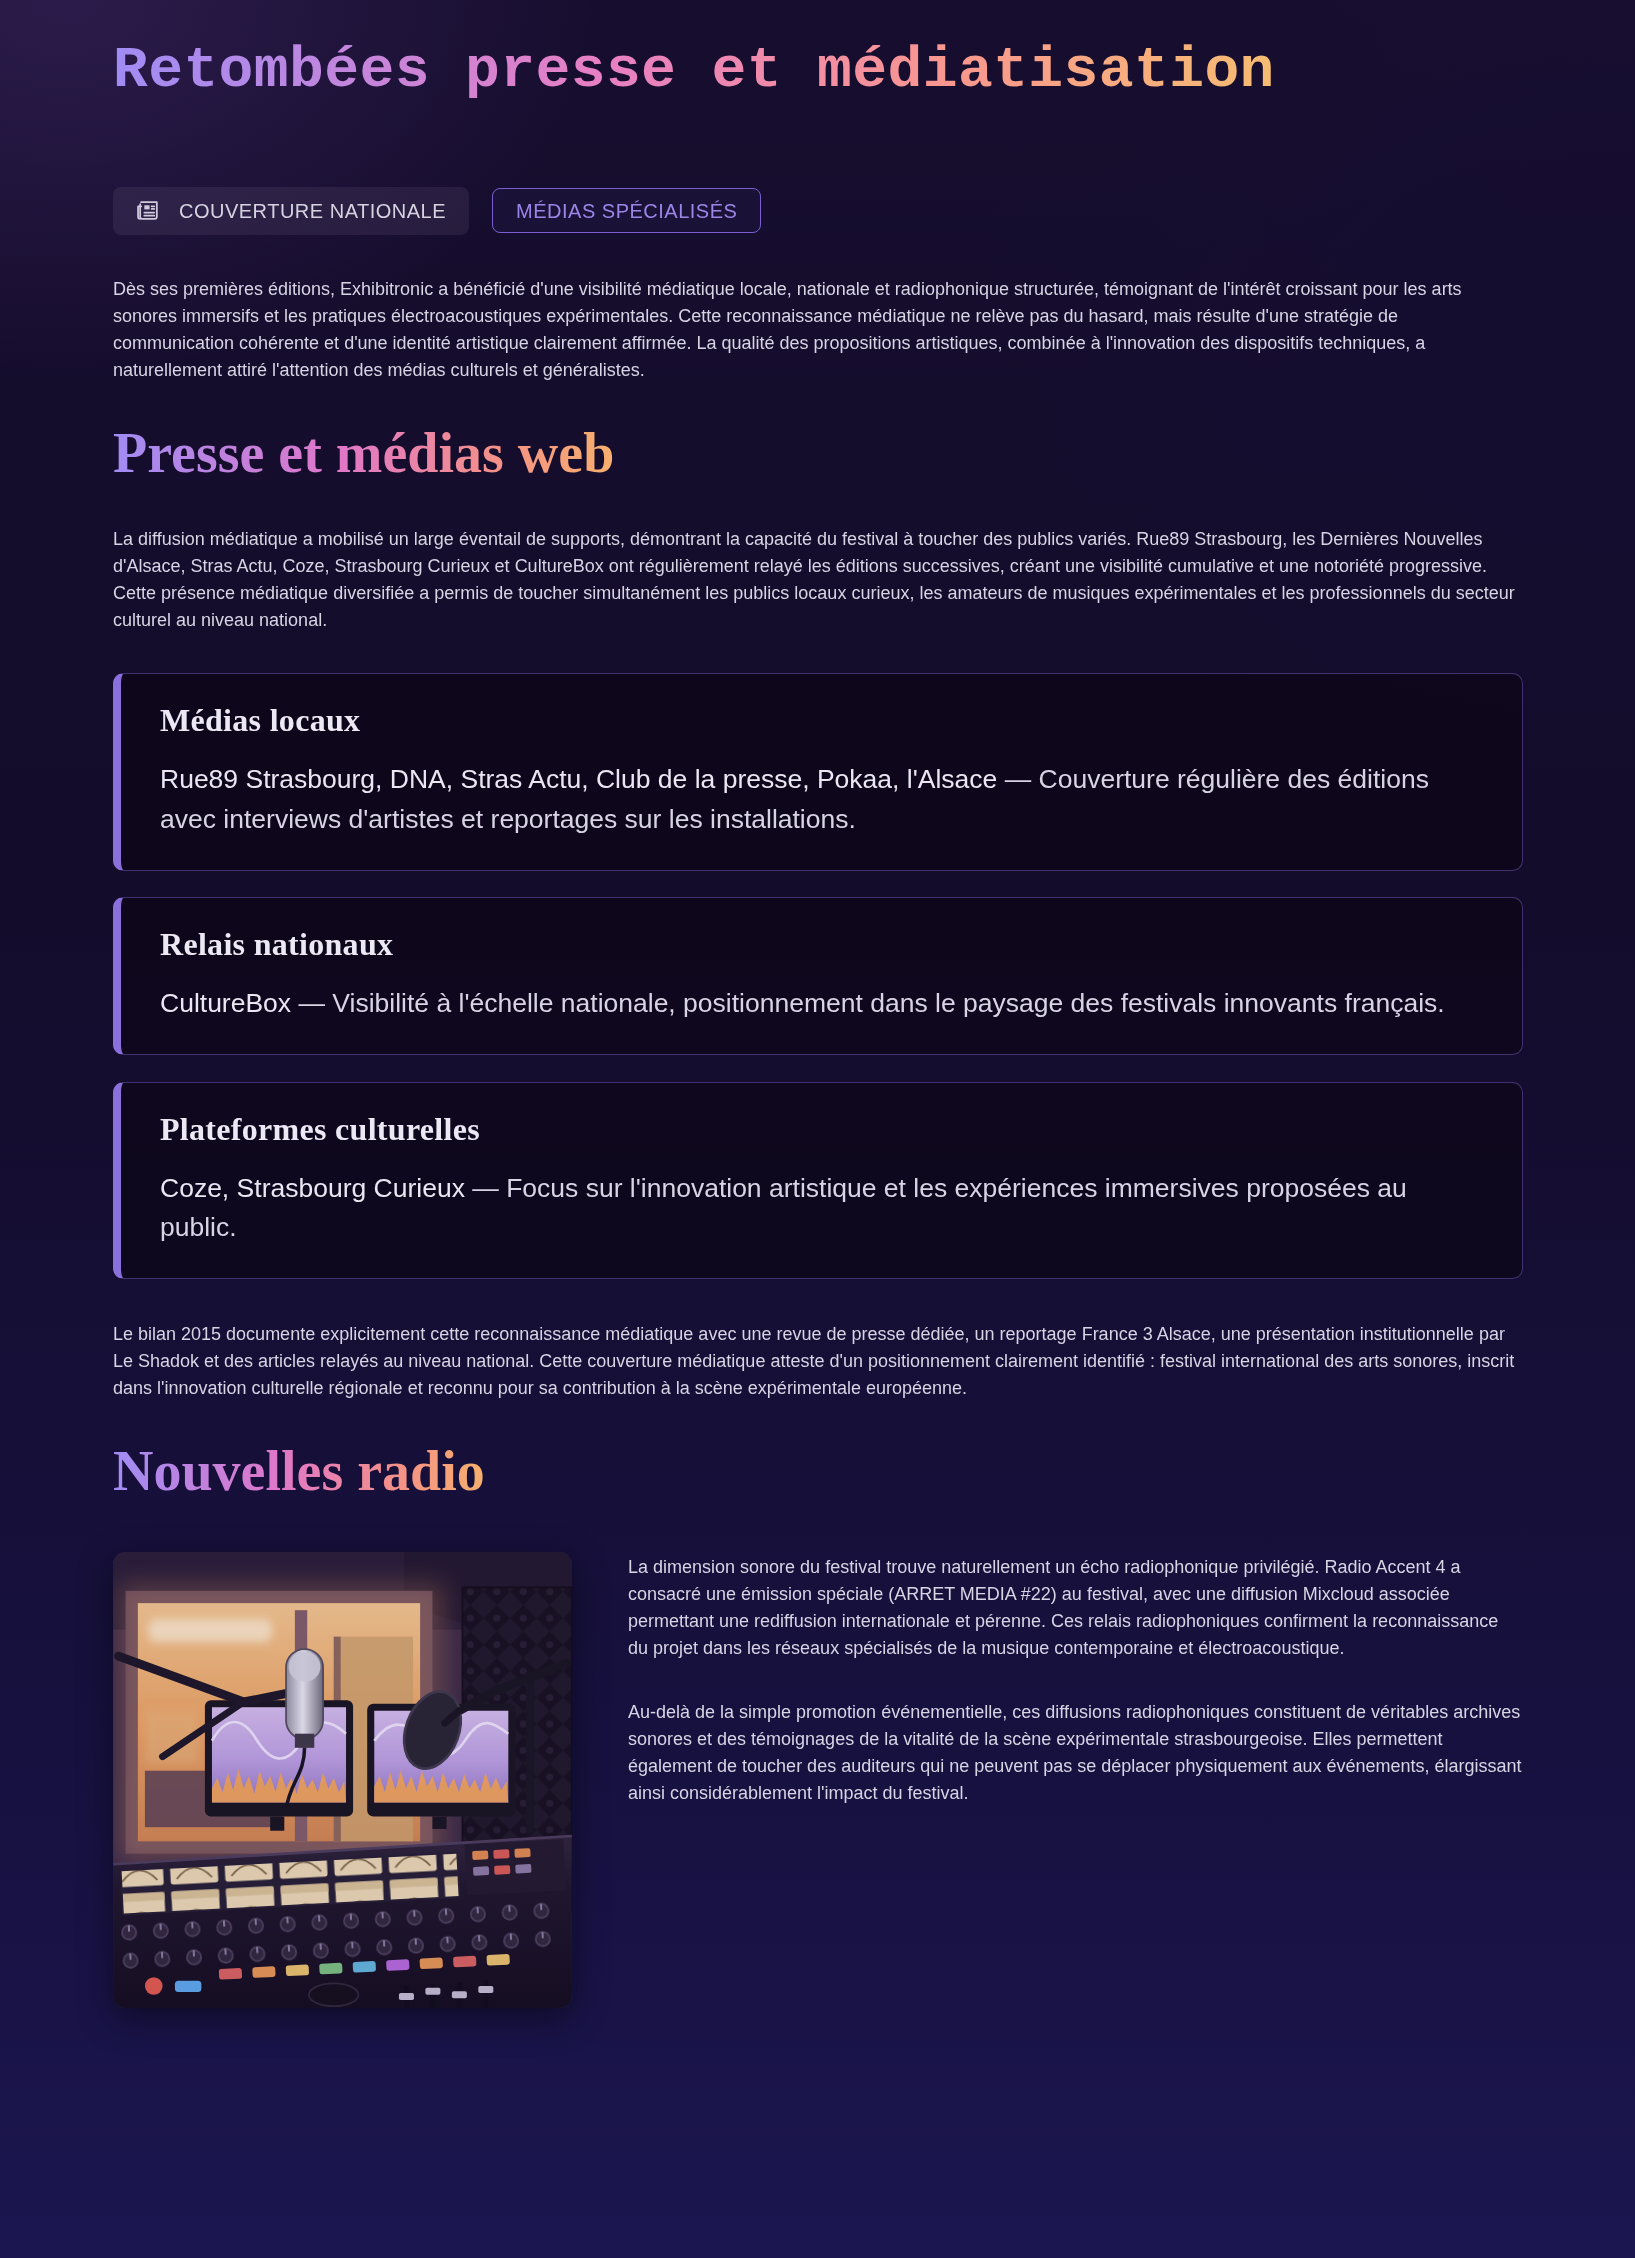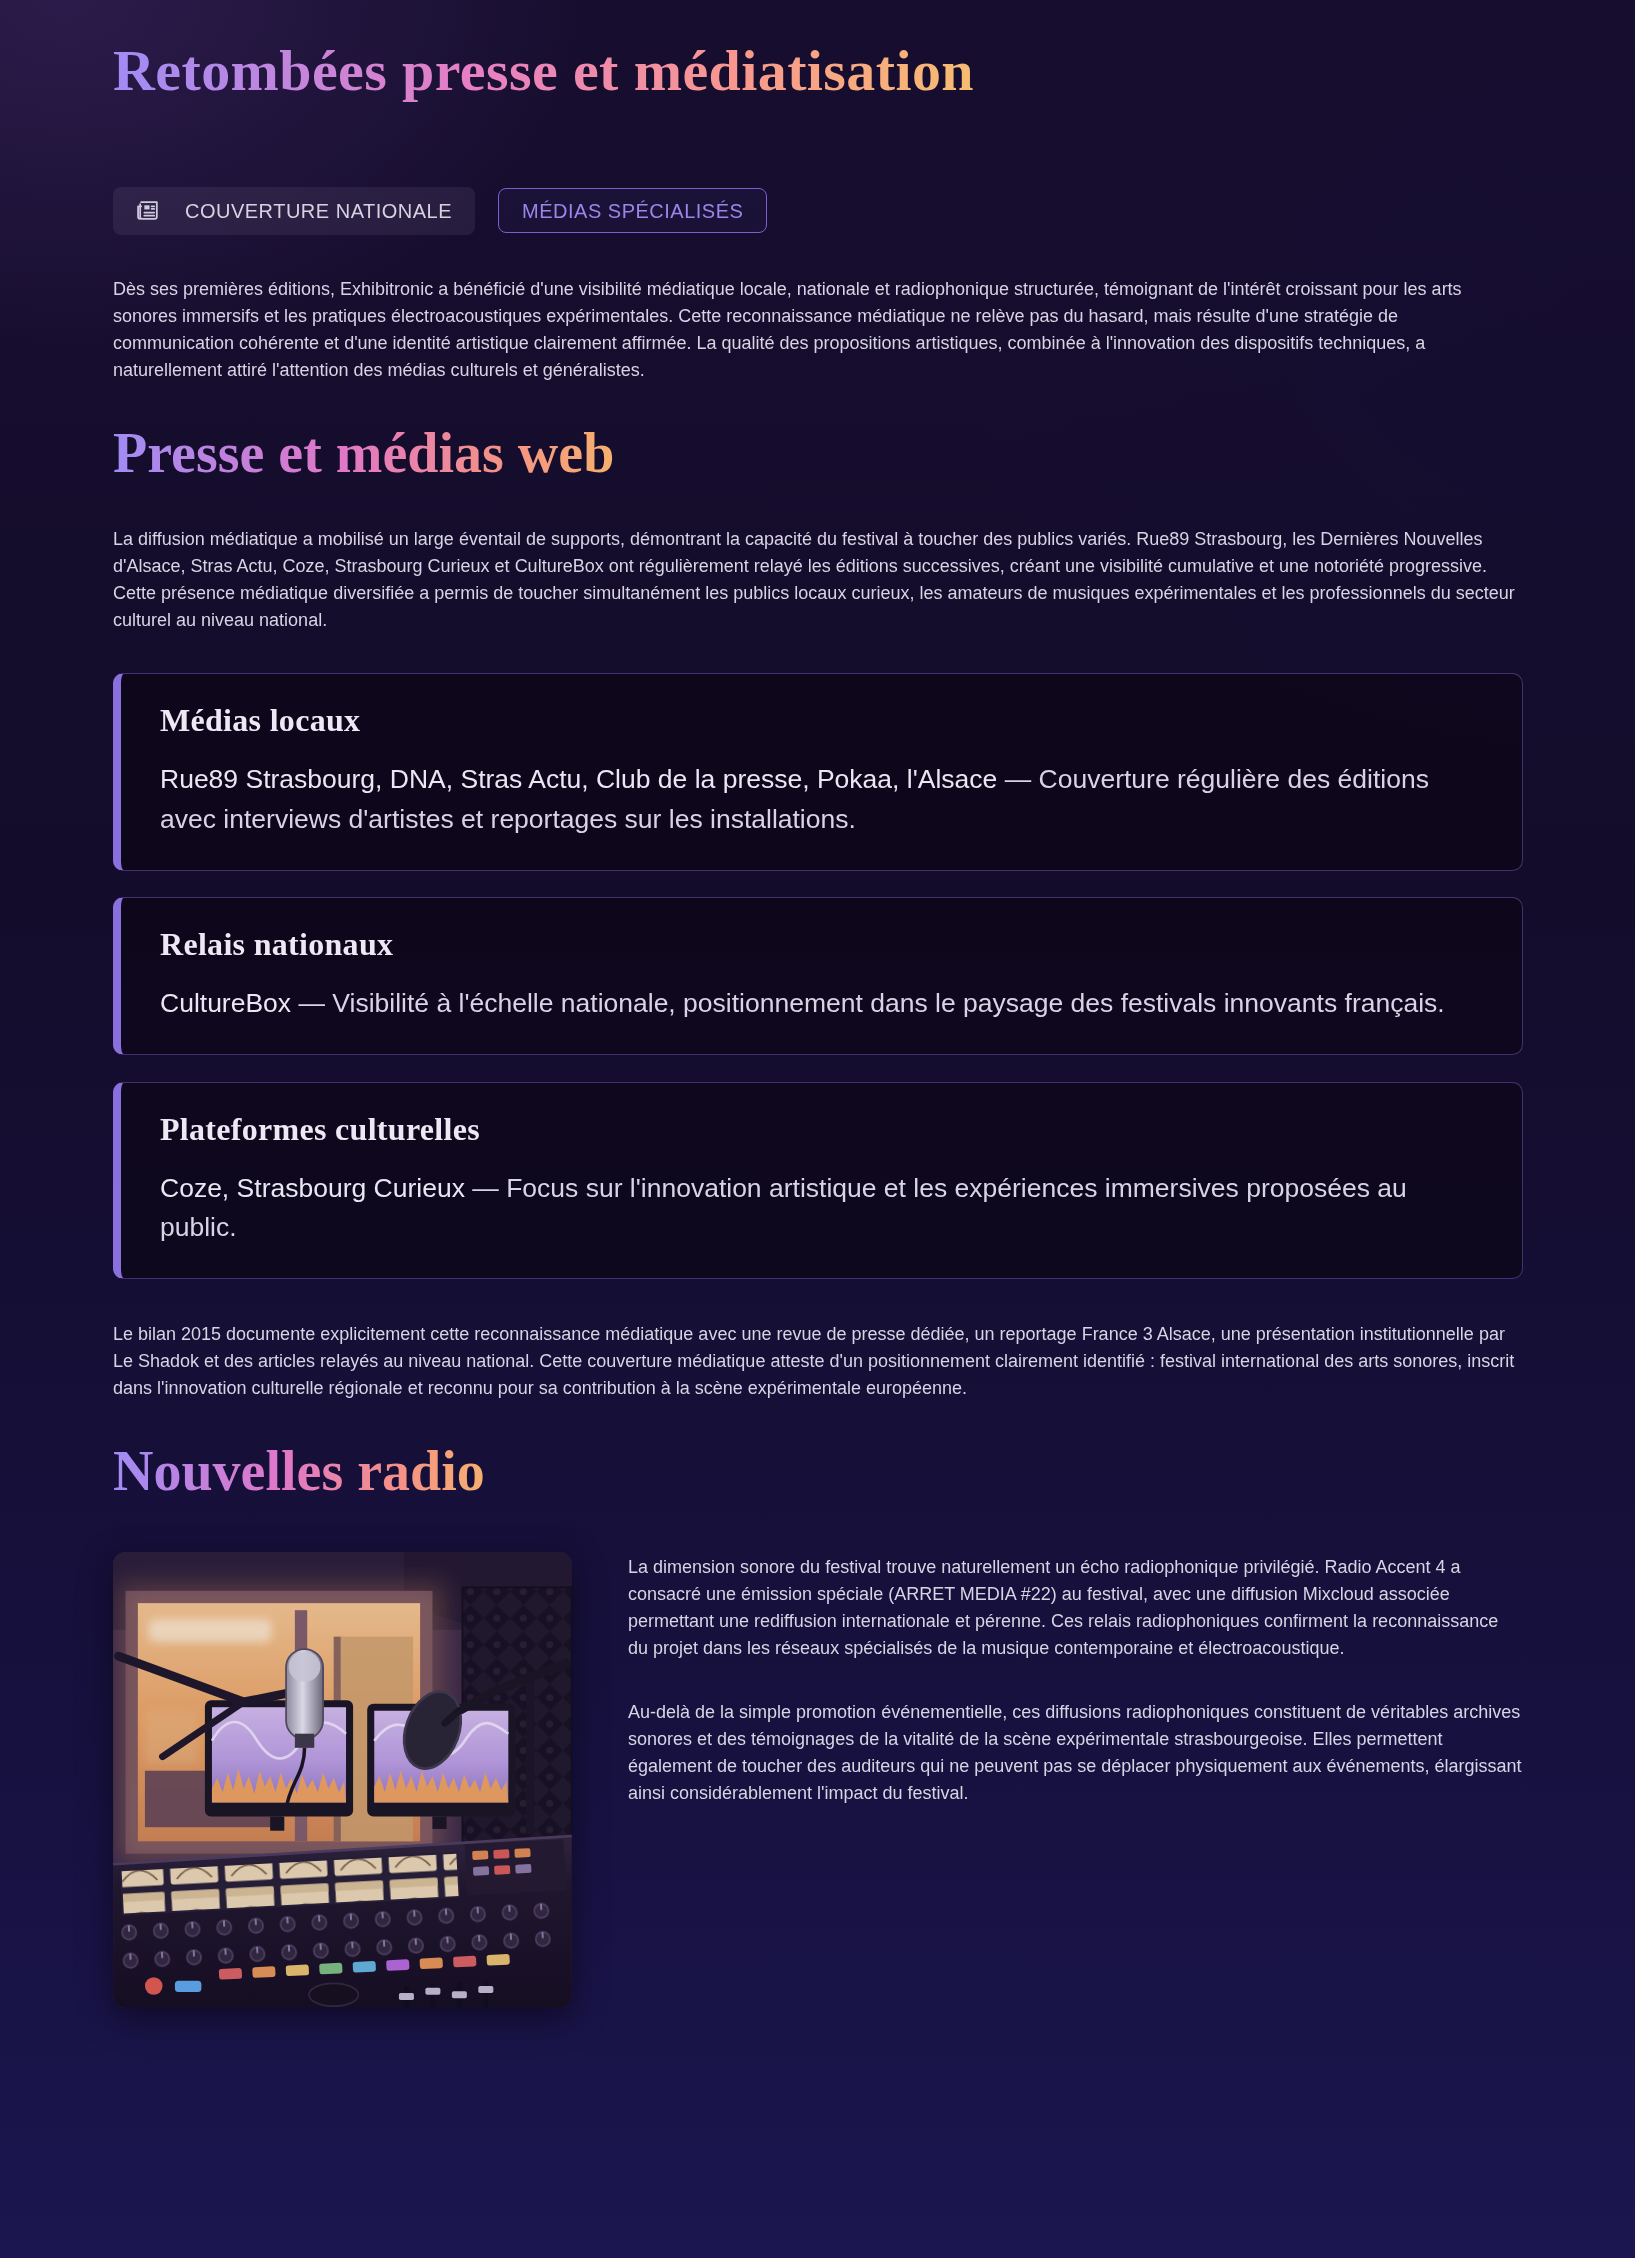--- a/index.html
+++ b/index.html
@@ -10,21 +10,21 @@
     box-sizing: border-box;
     padding: 41px 113px 79px 113px;
     font-family: "Liberation Sans", sans-serif;
     color: #d8d4e4;
     background:
       radial-gradient(882px 618px at 4% 0%, rgba(96,62,146,0.28), rgba(0,0,0,0) 60%),
       radial-gradient(1235px 794px at 100% 15%, rgba(20,12,50,0.55), rgba(0,0,0,0) 55%),
       linear-gradient(180deg, #170e2f 0%, #140c2b 40%, #171140 78%, #1b164f 100%);
   }
   h1 {
-    font-family: Liberation Serif, serif;
+    font-family: Liberation Mono, monospace;
     font-size: 58px;
     font-weight: 700;
     letter-spacing: 0.4px;
     margin: 0 0 85px 0;
     line-height: 1.05;
     width: fit-content;
     background: linear-gradient(90deg, #a08cf4 0%, #e77fc4 42%, #f9978f 72%, #f6bd72 100%);
     -webkit-background-clip: text;
     background-clip: text;
     color: transparent;
@@ -36,21 +36,21 @@
     margin: 5.3px 0 42px 0;
     line-height: 1.1;
     width: fit-content;
     background: linear-gradient(90deg, #a08cf4 0%, #e077c8 45%, #f59285 78%, #f6b06e 100%);
     -webkit-background-clip: text;
     background-clip: text;
     color: transparent;
   }
   .badges { display: flex; gap: 23px; margin: 0 0 41px 0; align-items: center; }
   .badge {
-    display: inline-flex; align-items: center; gap: 24px;
+    display: inline-flex; align-items: center; gap: 18px;
     font-size: 20px; font-weight: 500; letter-spacing: 0.5px;
     padding: 11.5px 23px; border-radius: 8px; line-height: 1;
     white-space: nowrap; cursor: default;
   }
   .badge-solid { background: rgba(226,219,245,0.08); color: #d6d2e0; }
   .badge-solid svg { width: 25px; height: 25px; display: block; }
   .badge-outline {
     background: rgba(124,94,214,0.05);
     border: 1.8px solid #7a5ed2; color: #9c85e9;
   }

